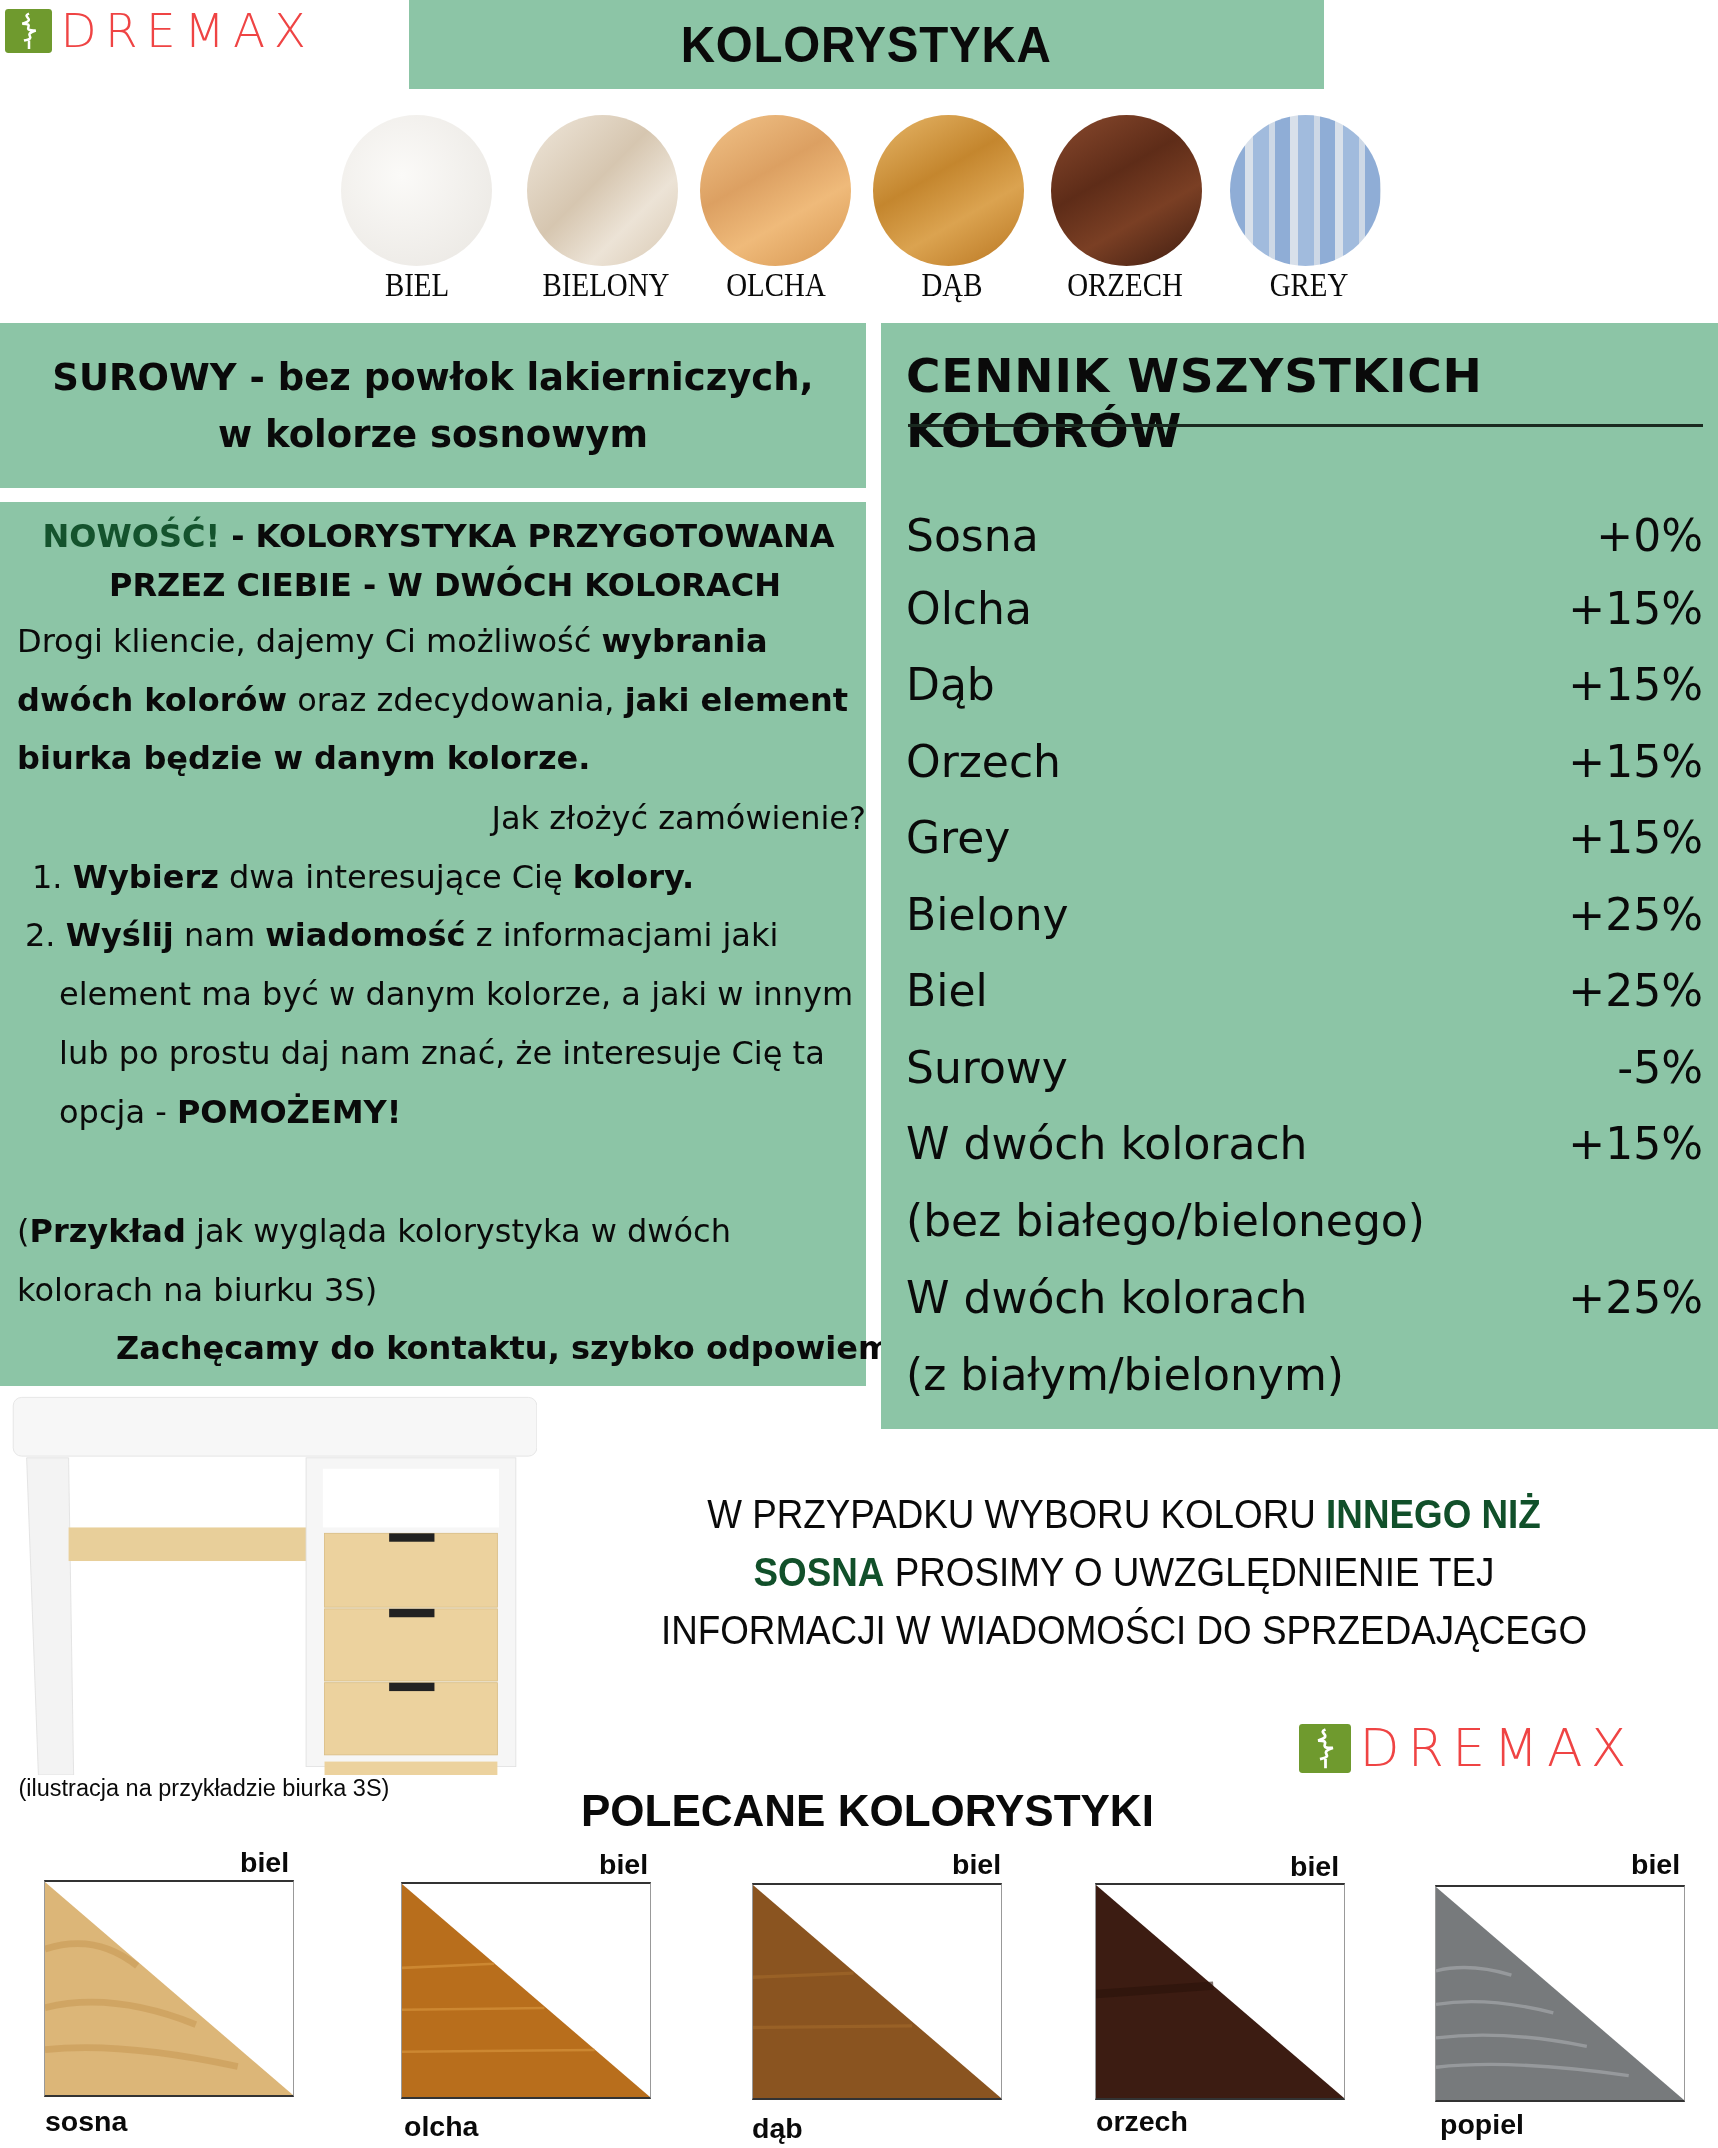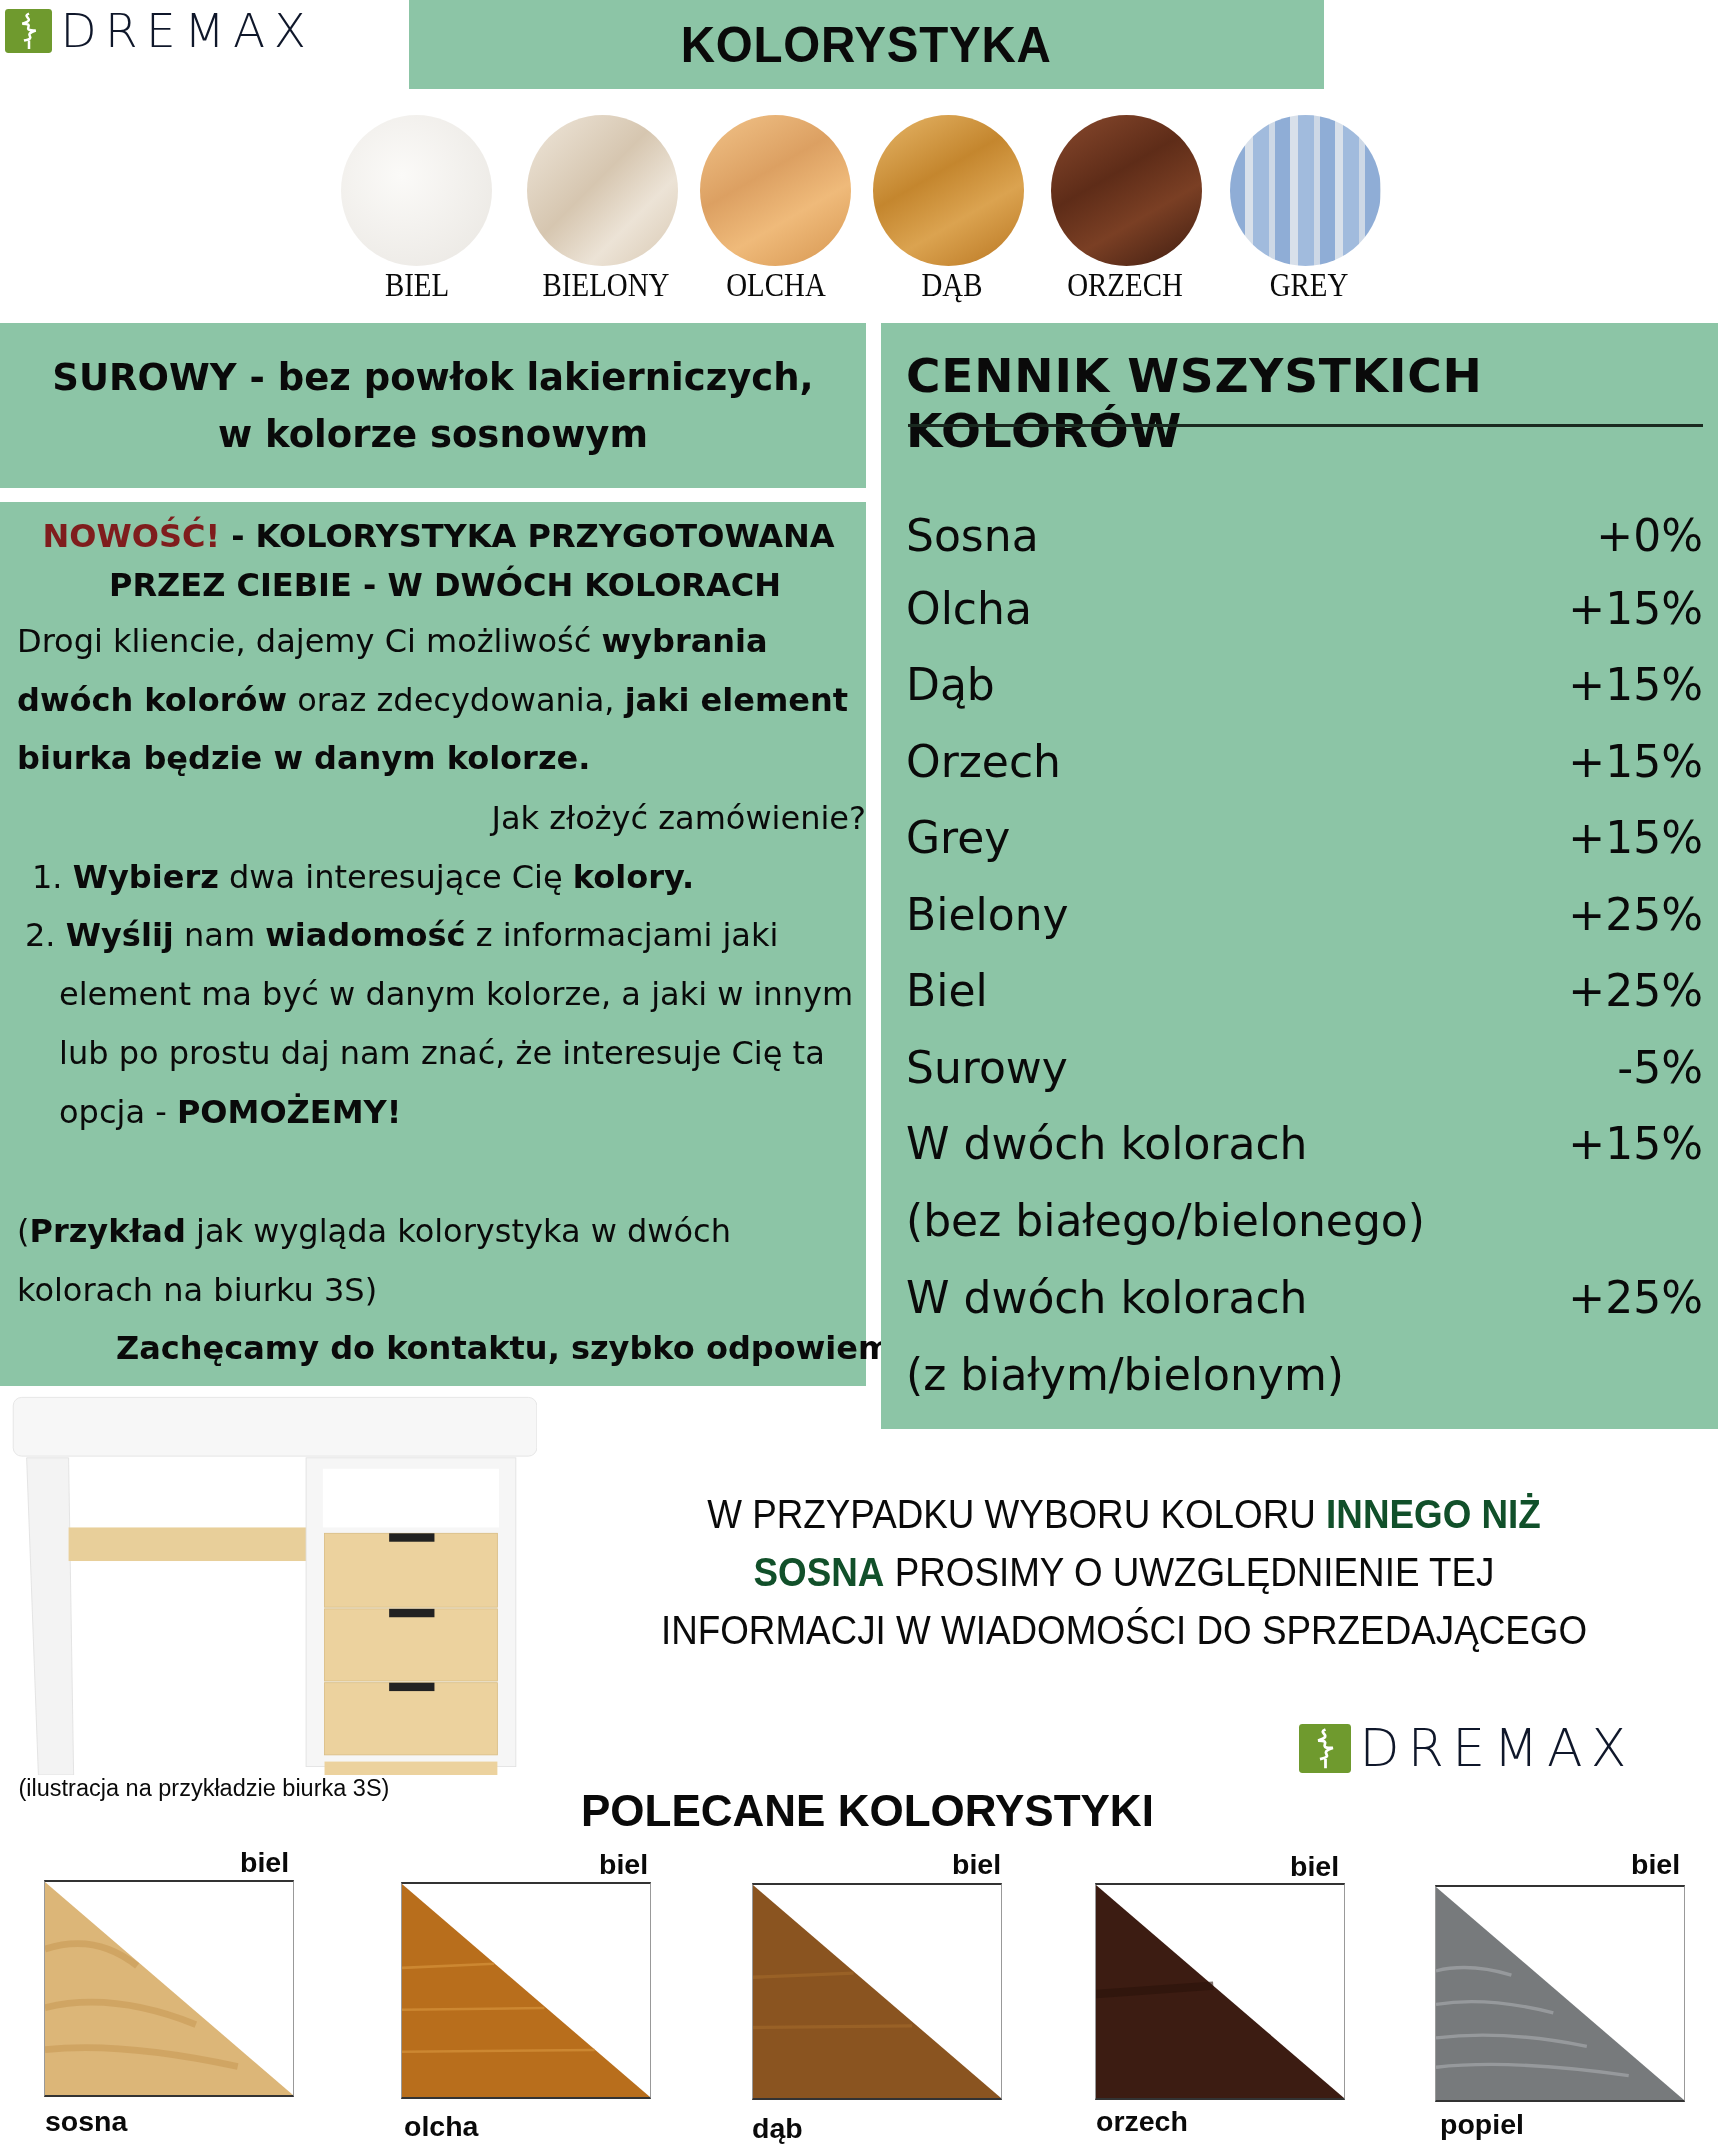--- a/index.html
+++ b/index.html
@@ -4,37 +4,37 @@
 <style>
   html, body { margin:0; padding:0; }
   body { width:1718px; height:2148px; position:relative; background:#ffffff; overflow:hidden;
          font-family:"DejaVu Sans", sans-serif; color:#0a0a0a; }
   .abs { position:absolute; }
   .green { background:#8cc5a6; }
 
   
   .logo { display:flex; align-items:center; gap:8.4px; }
   .logo-mark { background:#6f9a2e; border-radius:3.4px; display:flex; align-items:center; justify-content:center; }
-  .logo-text { font-family:"DejaVu Sans", sans-serif; font-weight:300; color:#0f172a; letter-spacing:8.4px; }
+  .logo-text { font-family:"DejaVu Sans", sans-serif; font-weight:300; color:#ef4444; letter-spacing:8.4px; }
 
   
   .header-bar { left:409px; top:0; width:915px; height:89px; display:flex; align-items:center; justify-content:center; }
   .header-title { font-family:"Liberation Sans", sans-serif; font-weight:900; font-size:50px; letter-spacing:0.8px; transform:scaleX(0.95); }
 
   
   .swatch { width:151px; height:151px; border-radius:50%; }
   .swatch-label { font-family:"Liberation Serif", serif; font-size:34px; text-align:center; transform:scaleX(0.85); }
 
   
   .surowy-box { left:0; top:323px; width:866px; height:165px; display:flex; flex-direction:column; align-items:center; justify-content:center; text-align:center; }
   .surowy-text { font-family:"DejaVu Sans", sans-serif; font-weight:bold; font-size:37px; line-height:57px; }
 
   .new-box { left:0; top:502px; width:866px; height:884px; }
   .new-heading { position:absolute; left:0; width:866px; text-align:center; font-weight:bold; font-size:32px; line-height:49px; }
-  .new-heading .hl { color:#7f1d1d;margin-left:11px; }
+  .new-heading .hl { color:#14532d;margin-left:11px; }
   .body-line { position:absolute; font-size:32px; line-height:59px; white-space:nowrap; font-weight:normal;text-align:right; }
   .body-line b { font-weight:bold; }
 
   
   .price-box { left:881px; top:323px; width:837px; height:1106px; }
   .price-title { position:absolute; left:25px; top:25px; font-weight:bold; font-size:47px; letter-spacing:0.8px; }
   .price-rule { position:absolute; left:27px; top:424px; width:795px; height:2.5px; background:#1a2a20; }
   .price-row { position:absolute; left:25px; width:797px; font-size:44px; line-height:59px; display:flex; justify-content:space-between; font-weight:normal; }
 
   

